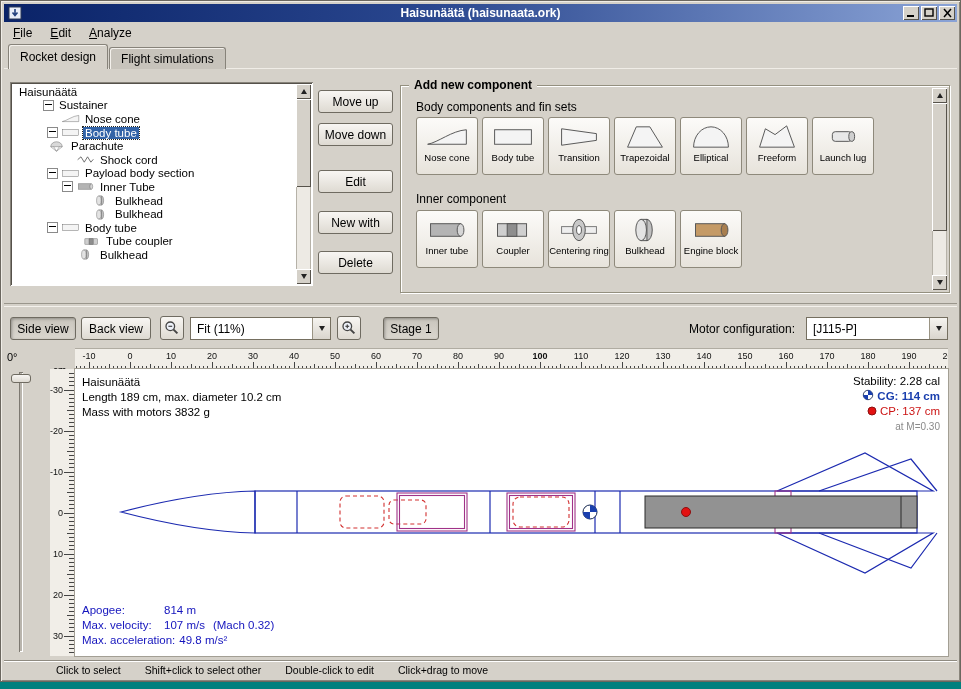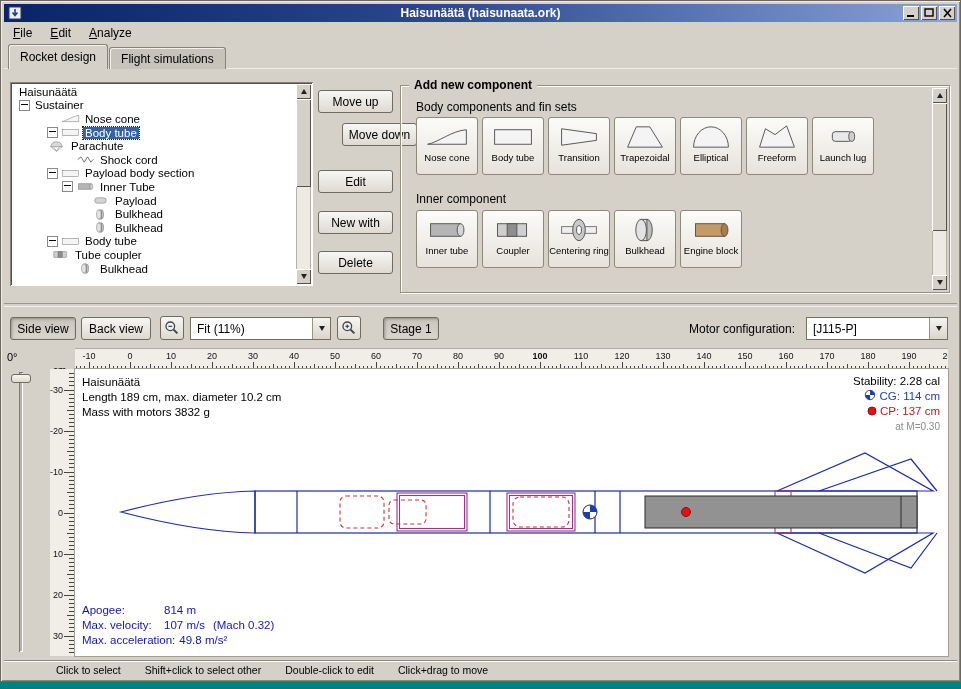--- a/index.html
+++ b/index.html
@@ -81,21 +81,21 @@
   .unit-label{position:absolute;left:53px;top:353px;font-size:10px;margin-top:12px;}
   .rot-track{position:absolute;left:19px;top:372px;width:4px;height:280px;background:#b9b5ad;
              box-shadow:inset 1px 1px 0 #7d7971,inset -1px -1px 0 #fff;}
   .rot-thumb{position:absolute;left:11px;top:374px;width:20px;height:9px;}
   .hruler{position:absolute;left:75px;top:348px;width:873px;height:21px;background:#f1eee8;border-top:1px solid #b0aca2;overflow:hidden;}
   .vruler{position:absolute;left:50px;top:369px;width:25px;height:287px;background:#f1eee8;overflow:hidden;}
   .canvas{position:absolute;left:75px;top:369px;width:873px;height:287px;background:#fff;outline:1px solid #a39f94;}
   .rocket-svg{position:absolute;left:0;top:0;}
   .info-block{position:absolute;left:7px;top:6px;font-size:11.5px;line-height:15px;}
   .stab-block{position:absolute;right:8px;top:5px;text-align:right;font-size:11.5px;line-height:15px;}
-  .stab-cg{color:#1a3fae;}
+  .stab-cg{color:#1a3fae;font-weight:bold;}
   .stab-cp{color:#cc1515;}
   .stab-note{color:#8a8a8a;font-size:10px;}
   .legend-ico{vertical-align:-1px;margin-right:3px;}
   .flight-block{position:absolute;left:7px;bottom:8px;font-size:11.5px;line-height:15px;color:#1414bd;}
   .flight-row{display:flex;}
   .flight-label{min-width:78px;margin-right:4px;}
   .flight-note{margin-left:8px;}
   
   .statusbar{position:absolute;left:4px;right:4px;top:660px;height:19px;border-top:1px solid #8f8b81;
              box-shadow:inset 0 1px 0 #fff;display:flex;align-items:center;gap:24px;padding-left:52px;font-size:10.5px;box-sizing:border-box;}
@@ -140,21 +140,21 @@
   <div class="tabstrip">
       <div class="tab active">Rocket design</div>
       <div class="tab inactive">Flight simulations</div>
     </div>
 
   <div class="treebox">
     <div class="tree-content">
         <div class="tree-row" style="padding-left: 4px;">
           <span class="tree-label">Haisunäätä</span>
         </div>
-        <div class="tree-row" style="padding-left: 6px;">
+        <div class="tree-row" style="padding-left: 6px; margin-left: 24px;">
           <span class="expander"></span>
           <span class="tree-label">Sustainer</span>
         </div>
         <div class="tree-row" style="padding-left: 34px;">
           <span class="exp-spacer"></span>
           <svg class="tree-icon" width="19" height="13" viewBox="0 0 46 31">
             <path d="M3 23 C14 21 28 9 43 8 L43 23 Z" fill="#f4f4f4" stroke="#555"></path>
           </svg>
           <span class="tree-label">Nose cone</span>
         </div>
@@ -187,27 +187,20 @@
           </svg>
           <span class="tree-label">Payload body section</span>
         </div>
         <div class="tree-row" style="padding-left: 49px;">
           <span class="expander"></span>
           <svg class="tree-icon" width="19" height="13" viewBox="0 0 46 31">
             <rect x="6" y="9" width="31" height="13" fill="#b4b4b4" stroke="#555"></rect>
             <ellipse cx="37" cy="15.5" rx="3.5" ry="6.5" fill="#d6d6d6" stroke="#555"></ellipse>
           </svg>
           <span class="tree-label">Inner Tube</span>
-        </div>
-        <div class="tree-row" style="padding-left: 64px;">
-          <span class="exp-spacer"></span>
-          <svg class="tree-icon" width="19" height="13" viewBox="0 0 46 31">
-            <rect x="9" y="9" width="28" height="13" rx="6.5" fill="#d4d4d4" stroke="#555"></rect>
-          </svg>
-          <span class="tree-label">Payload</span>
         </div>
         <div class="tree-row" style="padding-left: 64px;">
           <span class="exp-spacer"></span>
           <svg class="tree-icon" width="19" height="13" viewBox="0 0 46 31">
             <ellipse cx="25" cy="15.5" rx="5.5" ry="11" fill="#bfbfbf" stroke="#555"></ellipse>
             <rect x="19" y="4.5" width="6" height="22" fill="#d9d9d9" stroke="#555"></rect>
             <ellipse cx="19" cy="15.5" rx="5.5" ry="11" fill="#e3e3e3" stroke="#555"></ellipse>
           </svg>
           <span class="tree-label">Bulkhead</span>
         </div>
@@ -220,21 +213,21 @@
           </svg>
           <span class="tree-label">Bulkhead</span>
         </div>
         <div class="tree-row" style="padding-left: 34px;">
           <span class="expander"></span>
           <svg class="tree-icon" width="19" height="13" viewBox="0 0 46 31">
             <rect x="4" y="8" width="38" height="15" fill="#f4f4f4" stroke="#555"></rect>
           </svg>
           <span class="tree-label">Body tube</span>
         </div>
-        <div class="tree-row" style="padding-left: 24px;">
+        <div class="tree-row" style="padding-left: 55px;">
           <span class="exp-spacer"></span>
           <svg class="tree-icon" width="19" height="13" viewBox="0 0 46 31">
             <rect x="7" y="9" width="30" height="13" fill="#cfcfcf" stroke="#555"></rect>
             <rect x="17" y="9" width="10" height="13" fill="#8e8e8e" stroke="#555"></rect>
           </svg>
           <span class="tree-label">Tube coupler</span>
         </div>
         <div class="tree-row" style="padding-left: 49px;">
           <span class="exp-spacer"></span>
           <svg class="tree-icon" width="19" height="13" viewBox="0 0 46 31">
@@ -250,21 +243,21 @@
           <span class="tri tri-up"></span>
         </div>
       <div class="sb-thumb" style="top:15px;height:88px;"></div>
       <div class="sb-btn sb-down">
           <span class="tri tri-down"></span>
         </div>
     </div>
   </div>
 
   <div class="btn side-btn" style="top:90px;">Move up</div>
-  <div class="btn side-btn" style="top:123px;margin-left:24px;">Move down</div>
+  <div class="btn side-btn" style="top:123px;">Move down</div>
   <div class="btn side-btn" style="top:170px;">Edit</div>
   <div class="btn side-btn" style="top:211px;">New with</div>
   <div class="btn side-btn" style="top:251px;">Delete</div>
 
   <div class="groupbox">
     <div class="gb-title">Add new component</div>
     <div class="vscroll pal-sb">
       <div class="sb-btn sb-up">
           <span class="tri tri-up"></span>
         </div>

